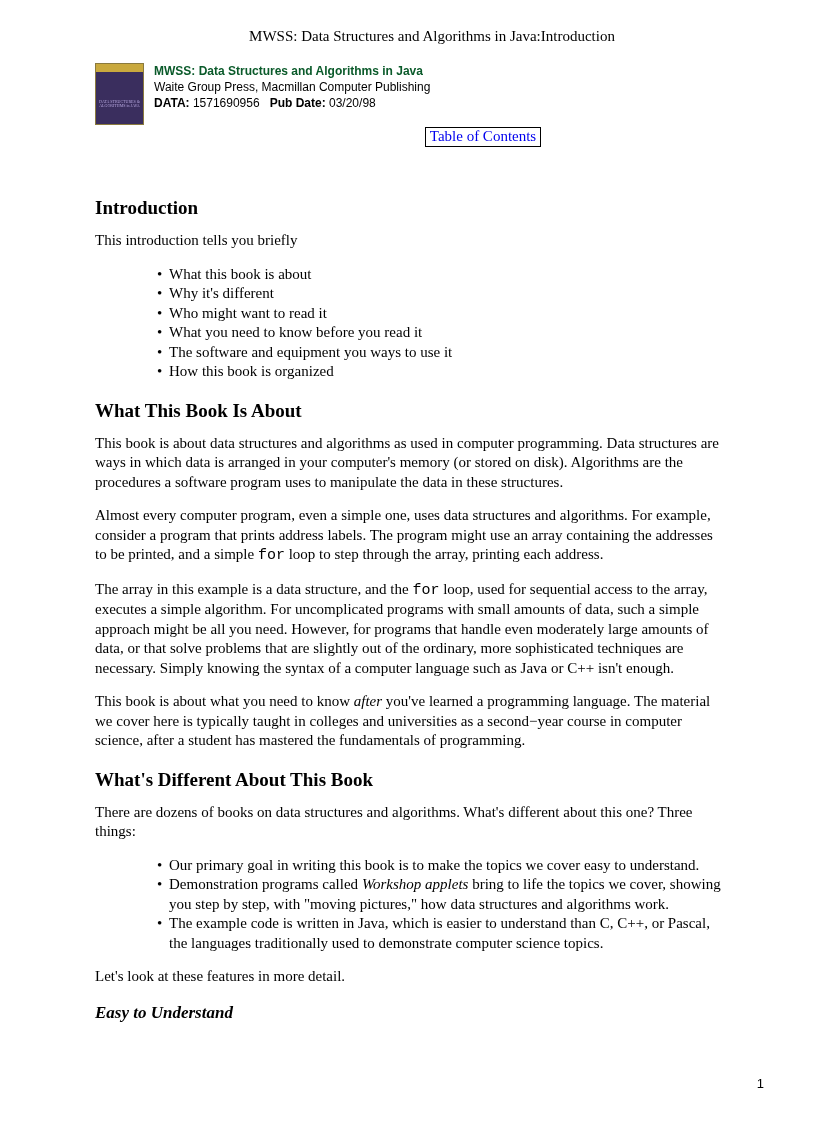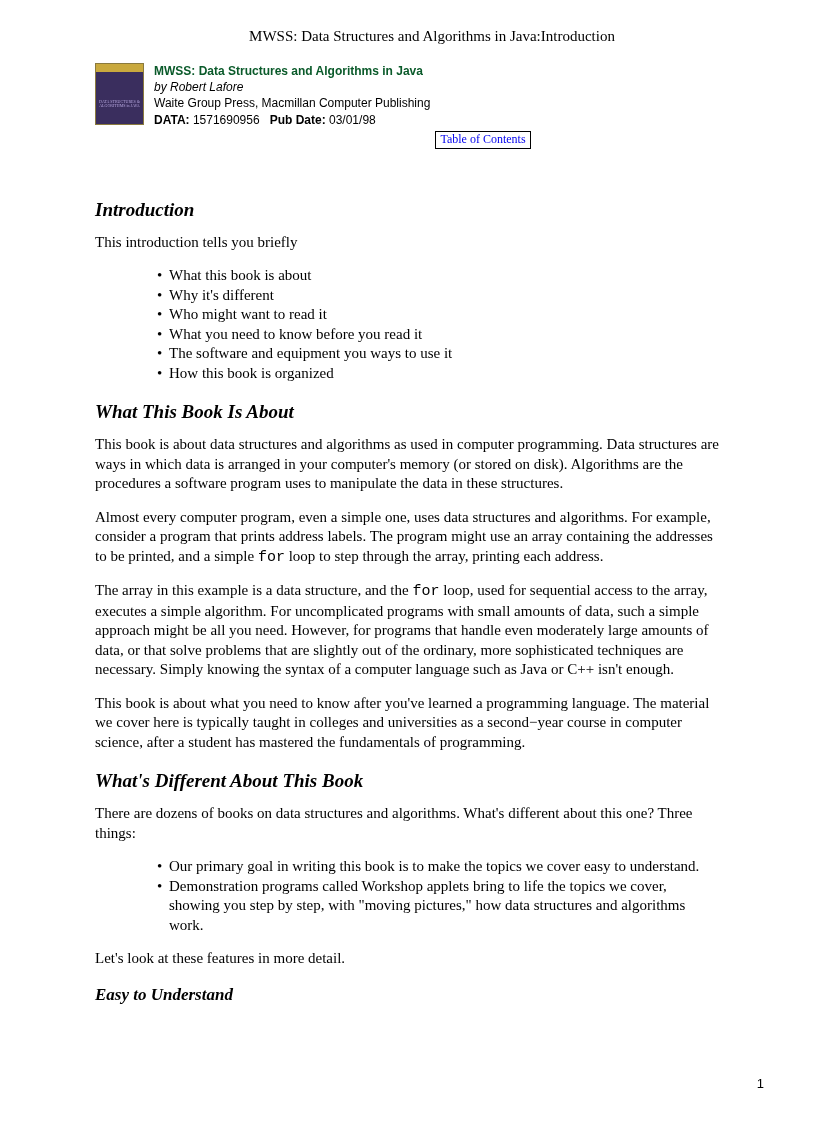--- a/index.html
+++ b/index.html
@@ -73,27 +73,26 @@
       text-align: center;
       margin-top: 2px;
       margin-bottom: 50px;
       margin-left: 150px;
     }
     .toc-link {
       display: inline-block;
       border: 1.5px solid #000;
       color: #0000ee;
       padding: 0 4px 1px 4px;
-      font-size: 12px;
+      font-size: 15px;
     }
     h2 {
       font-size: 19px;
       font-weight: bold;
       margin: 18px 0 12px 0;
-      font-style: italic;
     }
     h3.italic {
       font-size: 17px;
       font-weight: bold;
       font-style: italic;
       margin: 16px 0 16px 0;
     }
     p {
       margin: 0 0 14px 0;
       line-height: 1.3;
@@ -110,20 +109,21 @@
     }
     ul li::before {
       content: "•";
       position: absolute;
       left: 0;
     }
     .code {
       font-family: "Courier New", Courier, monospace;
     }
     .italic {
+      font-style: italic;
     }
     .page-number {
       position: absolute;
       bottom: 32px;
       right: 52px;
       font-family: Arial, Helvetica, sans-serif;
       font-size: 13px;
     }
   </style>
 </head>
@@ -132,27 +132,26 @@
 <div class="page-header">MWSS: Data Structures and Algorithms in Java:Introduction</div>
 
 <div class="content">
 
   <div class="book-info-row">
     <div class="book-cover">
       <div class="book-cover-text">DATA STRUCTURES &amp; ALGORITHMS in JAVA</div>
     </div>
     <div class="book-meta">
       <div class="book-title">MWSS: Data Structures and Algorithms in Java</div>
-      <div class="book-author">by Robert Lafore</div>
       <div>Waite Group Press, Macmillan Computer Publishing</div>
       <div class="isbn-line">
         <span class="label">DATA:</span>
         <span>1571690956</span>&nbsp;&nbsp;
         <span class="label">Pub Date:</span>
-        <span>03/01/98</span>
+        <span>03/20/98</span>
       </div>
     </div>
   </div>
 
   <div class="toc-link-container">
     <span class="toc-link">Table of Contents</span>
   </div>
 
   <h2>Introduction</h2>
   <p>This introduction tells you briefly</p>
@@ -177,20 +176,21 @@
     <span>This book is about what you need to know </span><span class="italic">after</span><span> you've learned a programming language. The material we cover here is typically taught in colleges and universities as a second−year course in computer science, after a student has mastered the fundamentals of programming.</span>
   </p>
 
   <h2>What's Different About This Book</h2>
   <p>There are dozens of books on data structures and algorithms. What's different about this one? Three things:</p>
   <ul>
     <li>Our primary goal in writing this book is to make the topics we cover easy to understand.</li>
     <li>
       <span>Demonstration programs called </span><span class="italic">Workshop applets</span><span> bring to life the topics we cover, showing you step by step, with "moving pictures," how data structures and algorithms work.</span>
     </li>
+    <li>The example code is written in Java, which is easier to understand than C, C++, or Pascal, the languages traditionally used to demonstrate computer science topics.</li>
   </ul>
   <p>Let's look at these features in more detail.</p>
 
   <h3 class="italic">Easy to Understand</h3>
 
 </div>
 
 <div class="page-number">1</div>
 
 </body></html>

